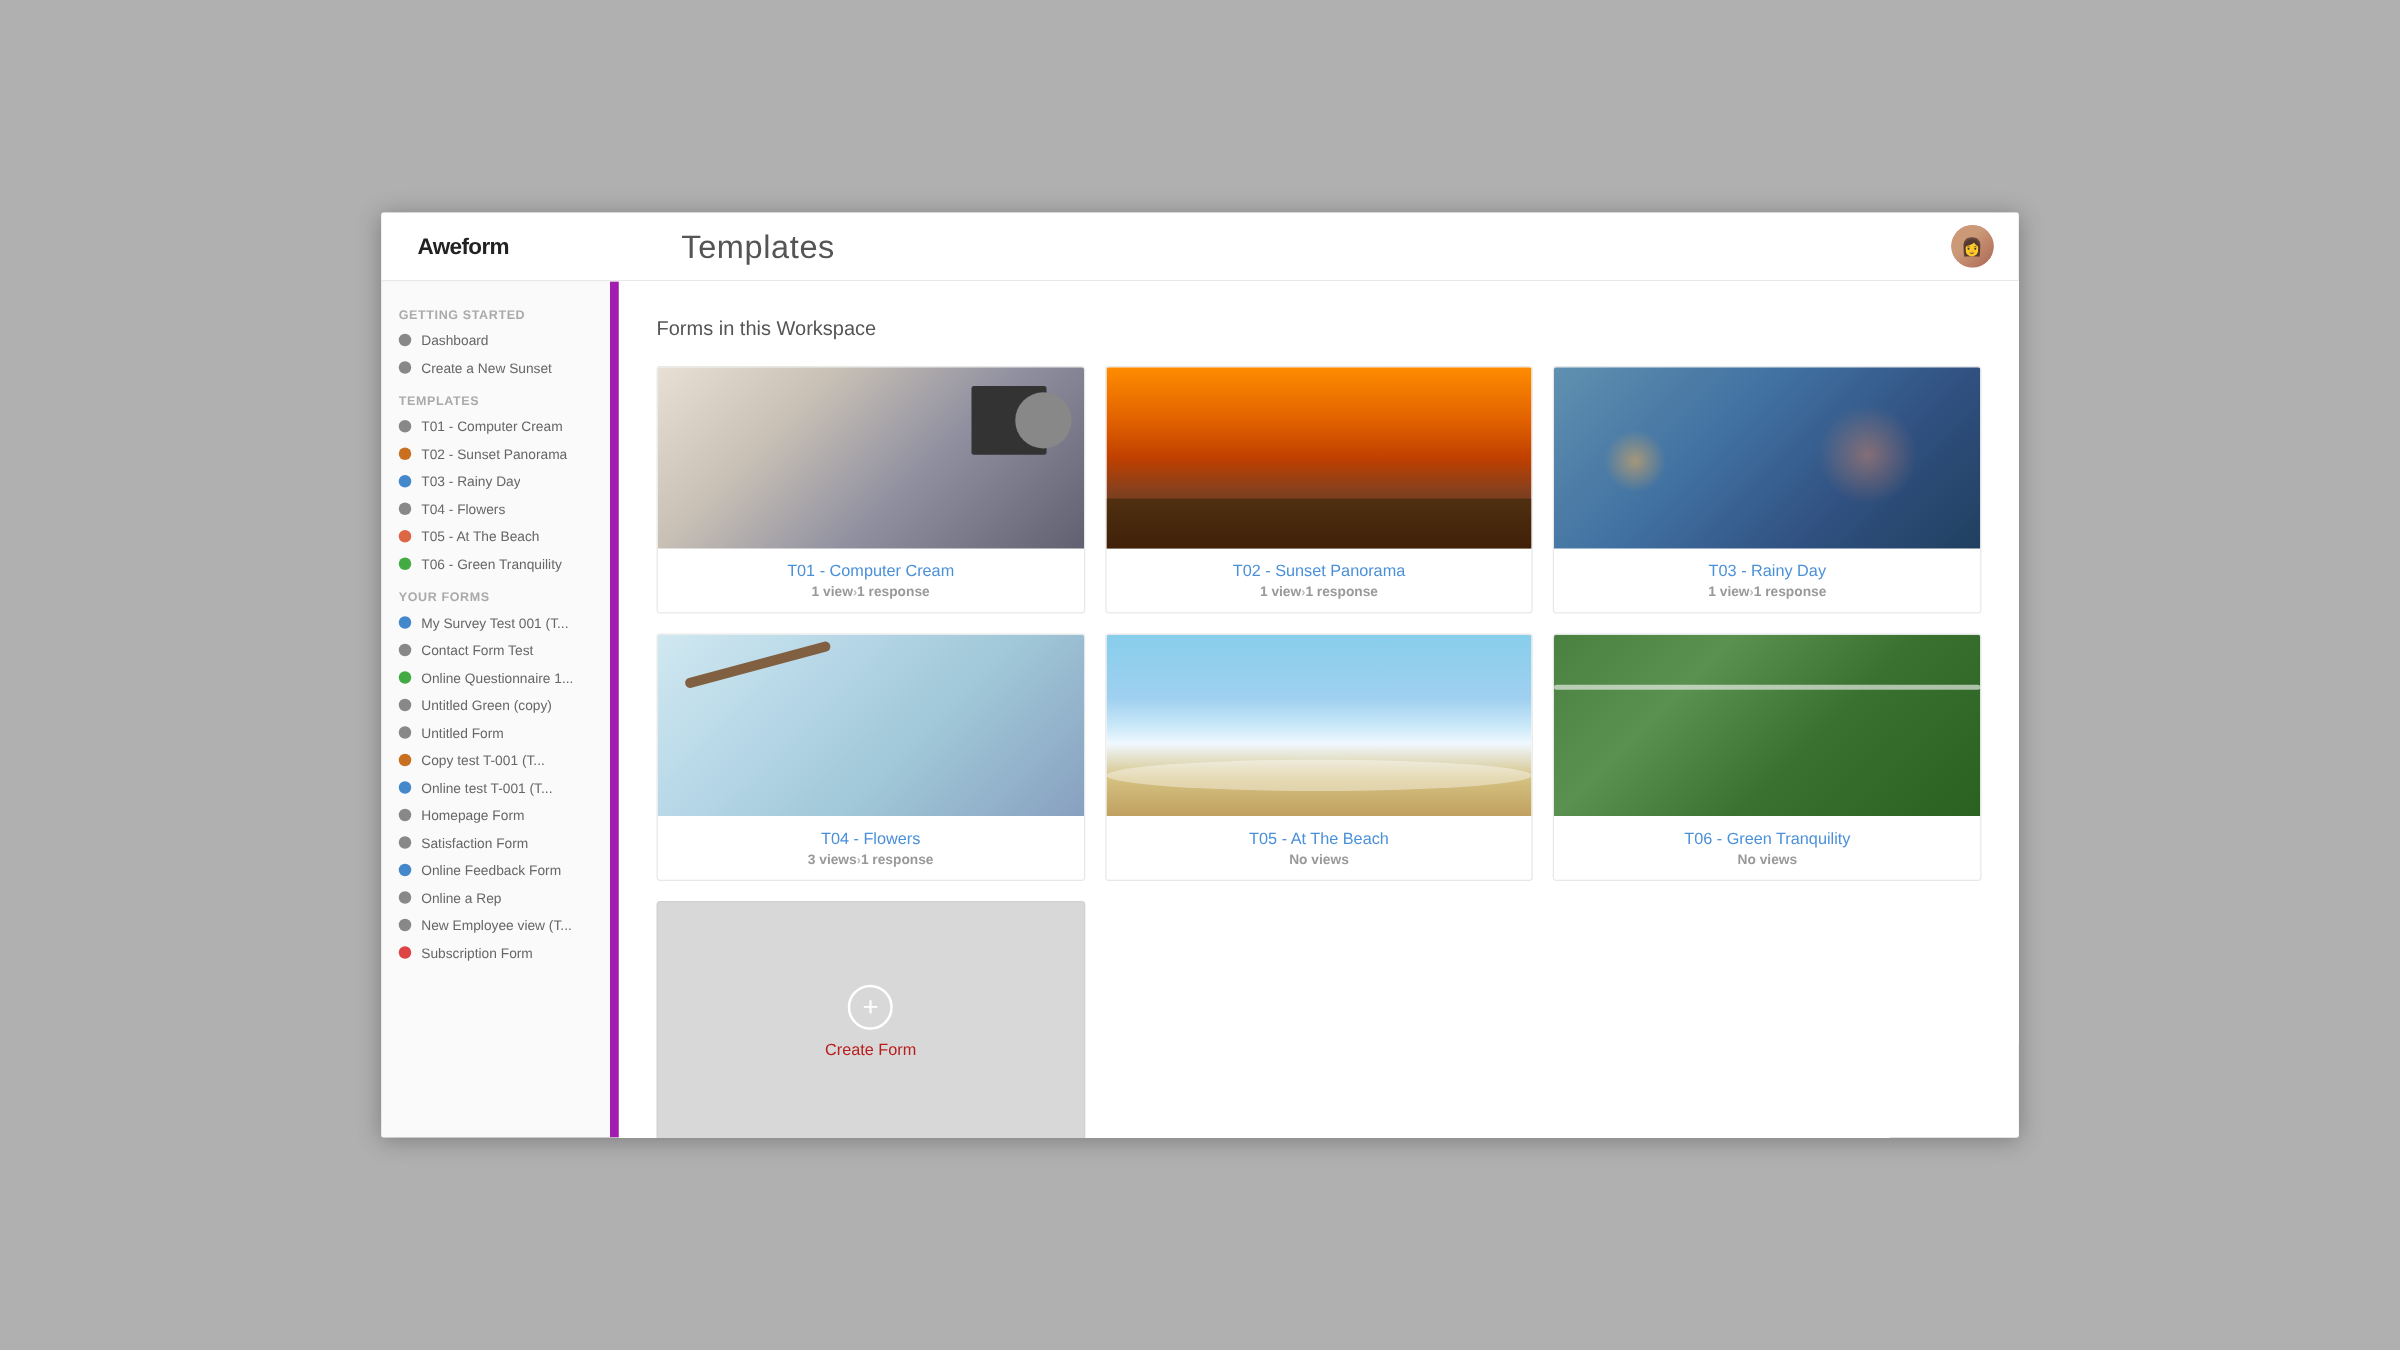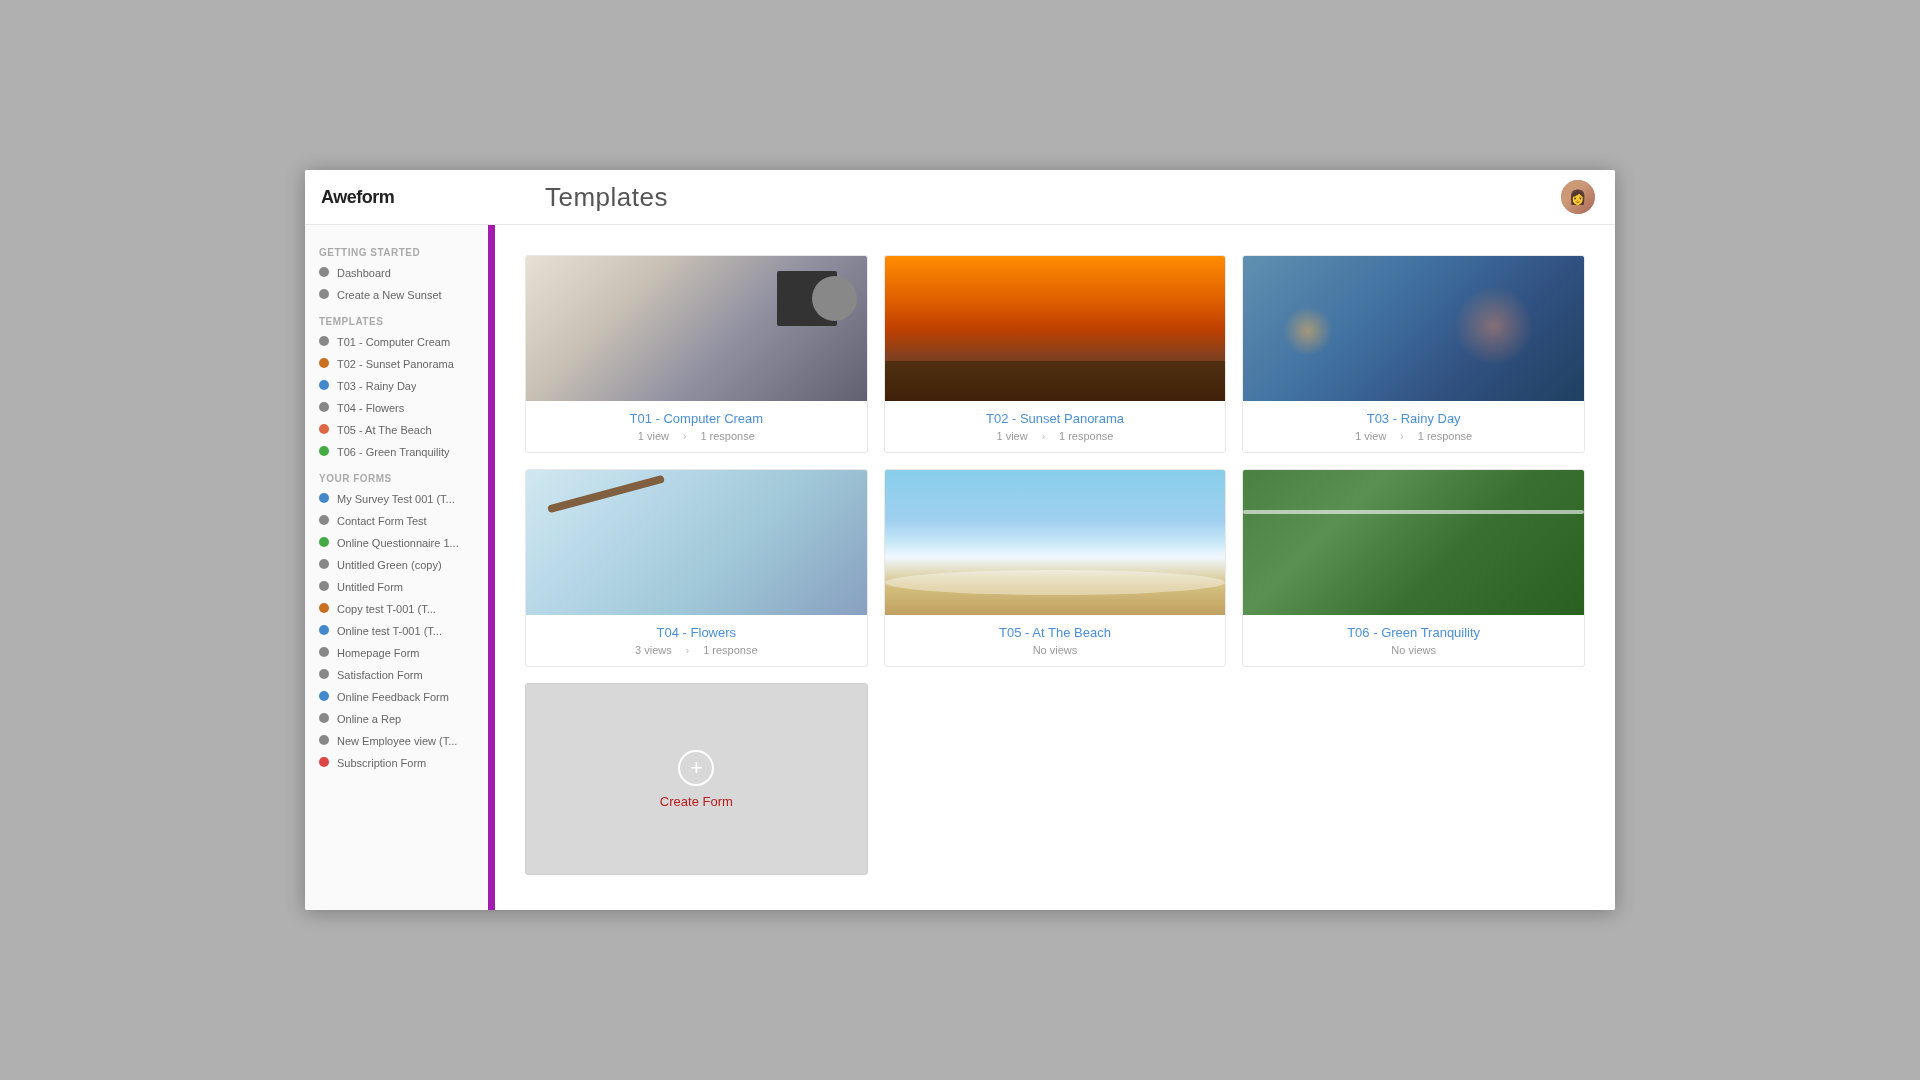--- a/index.html
+++ b/index.html
@@ -24,21 +24,21 @@
       box-shadow: 0 2px 20px rgba(0,0,0,0.3);
       overflow: hidden;
     }
     
     .header {
       background: #fff;
       height: 55px;
       display: flex;
       align-items: center;
       justify-content: space-between;
-      padding: 0 20px 0 16px;
+      padding: 0 20px 0 29px;
       border-bottom: 1px solid #e8e8e8;
       flex-shrink: 0;
       position: relative;
       z-index: 10;
     }
     .logo {
       font-size: 18px;
       font-weight: 700;
       color: #222;
       letter-spacing: -0.5px;
@@ -157,21 +157,22 @@
       text-align: center;
       margin-bottom: 4px;
     }
     .form-card-stats {
       font-size: 11px;
       color: #999;
       text-align: center;
       display: flex;
       align-items: center;
       justify-content: center;
-      gap: 14px;
+      gap: 0;
+      font-weight: bold;
     }
     .stats-separator {
       color: #bbb;
       font-size: 10px;
     }
     .create-form-card {
       border: 1px solid #d0d0d0;
       border-radius: 3px;
       background: #d8d8d8;
       cursor: pointer;
@@ -420,20 +421,21 @@
           <span class="sidebar-item-text">New Employee view (T...</span>
         </div>
         <div class="sidebar-item">
           <div class="sidebar-dot" style="background:#dd4444"></div>
           <span class="sidebar-item-text">Subscription Form</span>
         </div>
       </div>
     </div>
 
     <div class="main">
+      <div class="section-title">Forms in this Workspace</div>
       <div class="forms-grid">
 
         <div class="form-card">
           <div class="img-computer-cream"></div>
           <div class="form-card-info">
             <div class="form-card-title">T01 - Computer Cream</div>
             <div class="form-card-stats">
               <span>1 view</span>
               <span class="stats-separator">›</span>
               <span>1 response</span>

